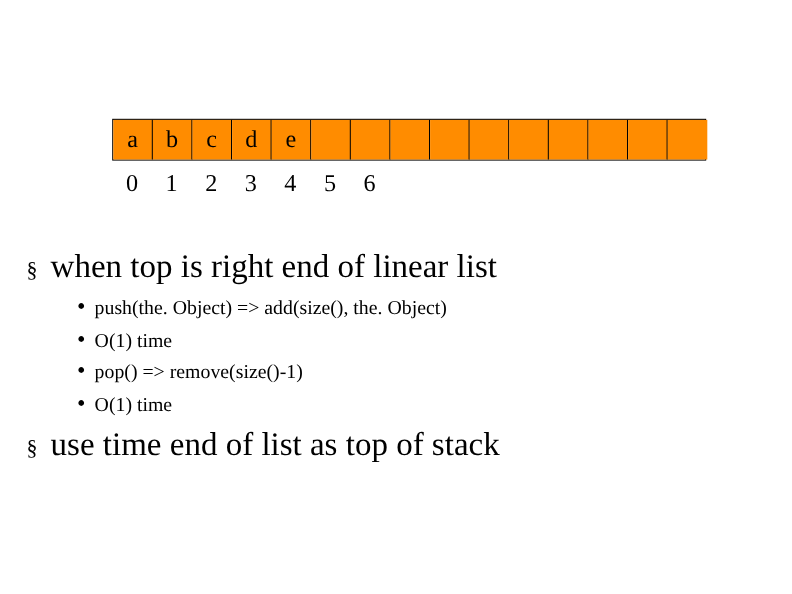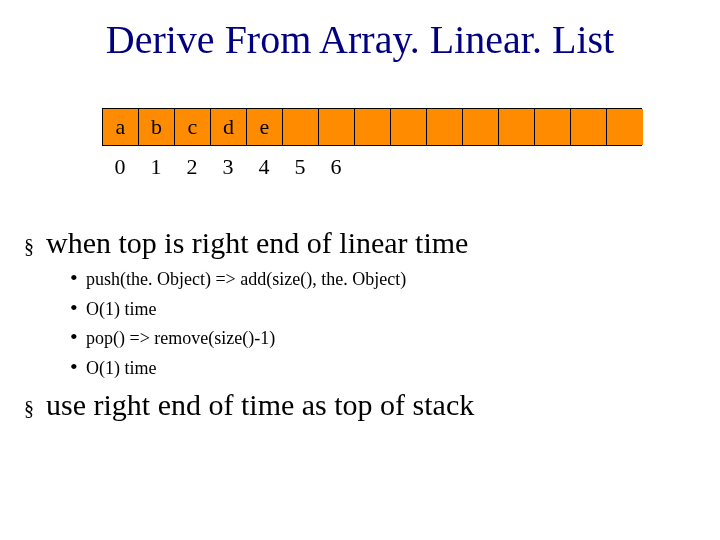--- a/index.html
+++ b/index.html
@@ -105,21 +105,20 @@
   .lvl2 .txt {
     flex: 1;
     font-size: 18px;
   }
 </style>
 </head>
 <body>
 
 <div class="slide">
 
-  <div class="title">Derive From Array. Linear. List</div>
 
   <div class="array-wrap">
     <div class="array-row">
       <div class="cell">a</div>
       <div class="cell">b</div>
       <div class="cell">c</div>
       <div class="cell">d</div>
       <div class="cell">e</div>
       <div class="cell"></div>
       <div class="cell"></div>
@@ -140,21 +139,21 @@
       <div class="idx">4</div>
       <div class="idx">5</div>
       <div class="idx">6</div>
     </div>
   </div>
 
   <div class="body">
 
     <div class="lvl1">
       <span class="bullet-mark">§</span>
-      <span class="txt">when top is right end of linear time</span>
+      <span class="txt">when top is right end of linear list</span>
     </div>
 
     <div class="lvl2">
       <span class="bullet-mark">•</span>
       <span class="txt">push(the. Object) =&gt; add(size(), the. Object)</span>
     </div>
     <div class="lvl2">
       <span class="bullet-mark">•</span>
       <span class="txt">O(1) time</span>
     </div>
@@ -162,18 +161,18 @@
       <span class="bullet-mark">•</span>
       <span class="txt">pop() =&gt; remove(size()-1)</span>
     </div>
     <div class="lvl2">
       <span class="bullet-mark">•</span>
       <span class="txt">O(1) time</span>
     </div>
 
     <div class="lvl1">
       <span class="bullet-mark">§</span>
-      <span class="txt">use right end of time as top of stack</span>
+      <span class="txt">use time end of list as top of stack</span>
     </div>
 
   </div>
 
 </div>
 
 </body></html>

